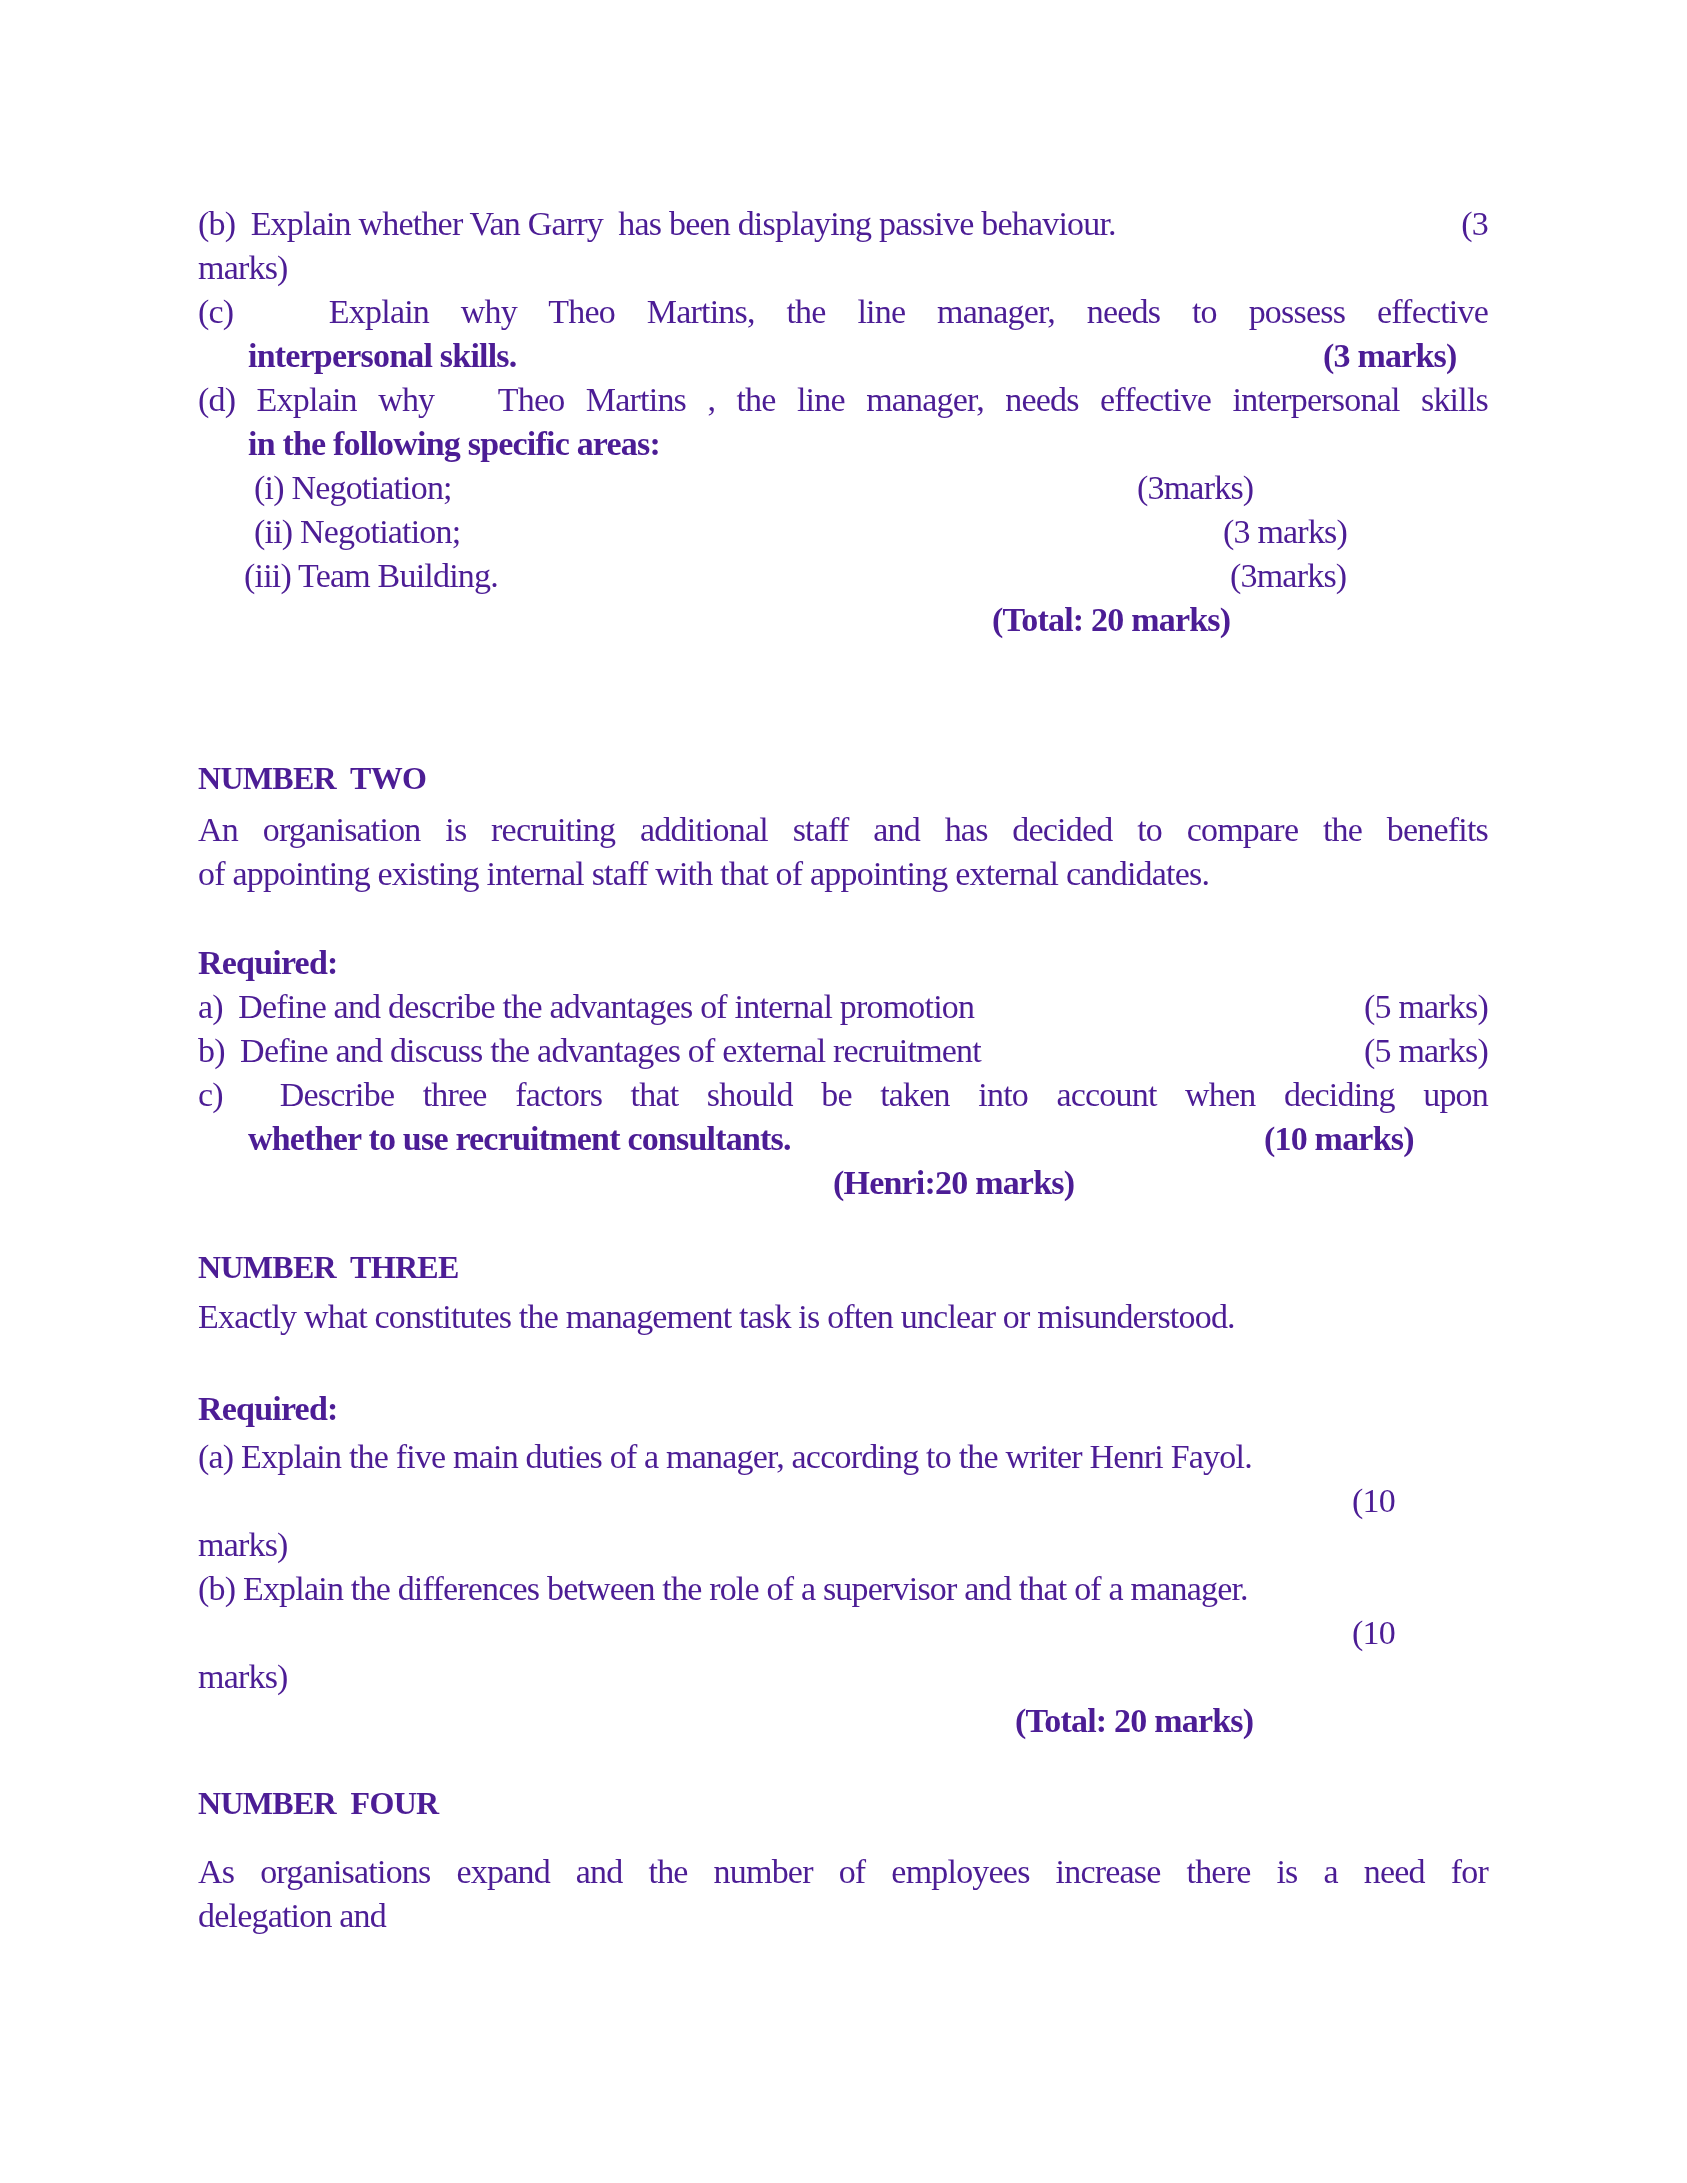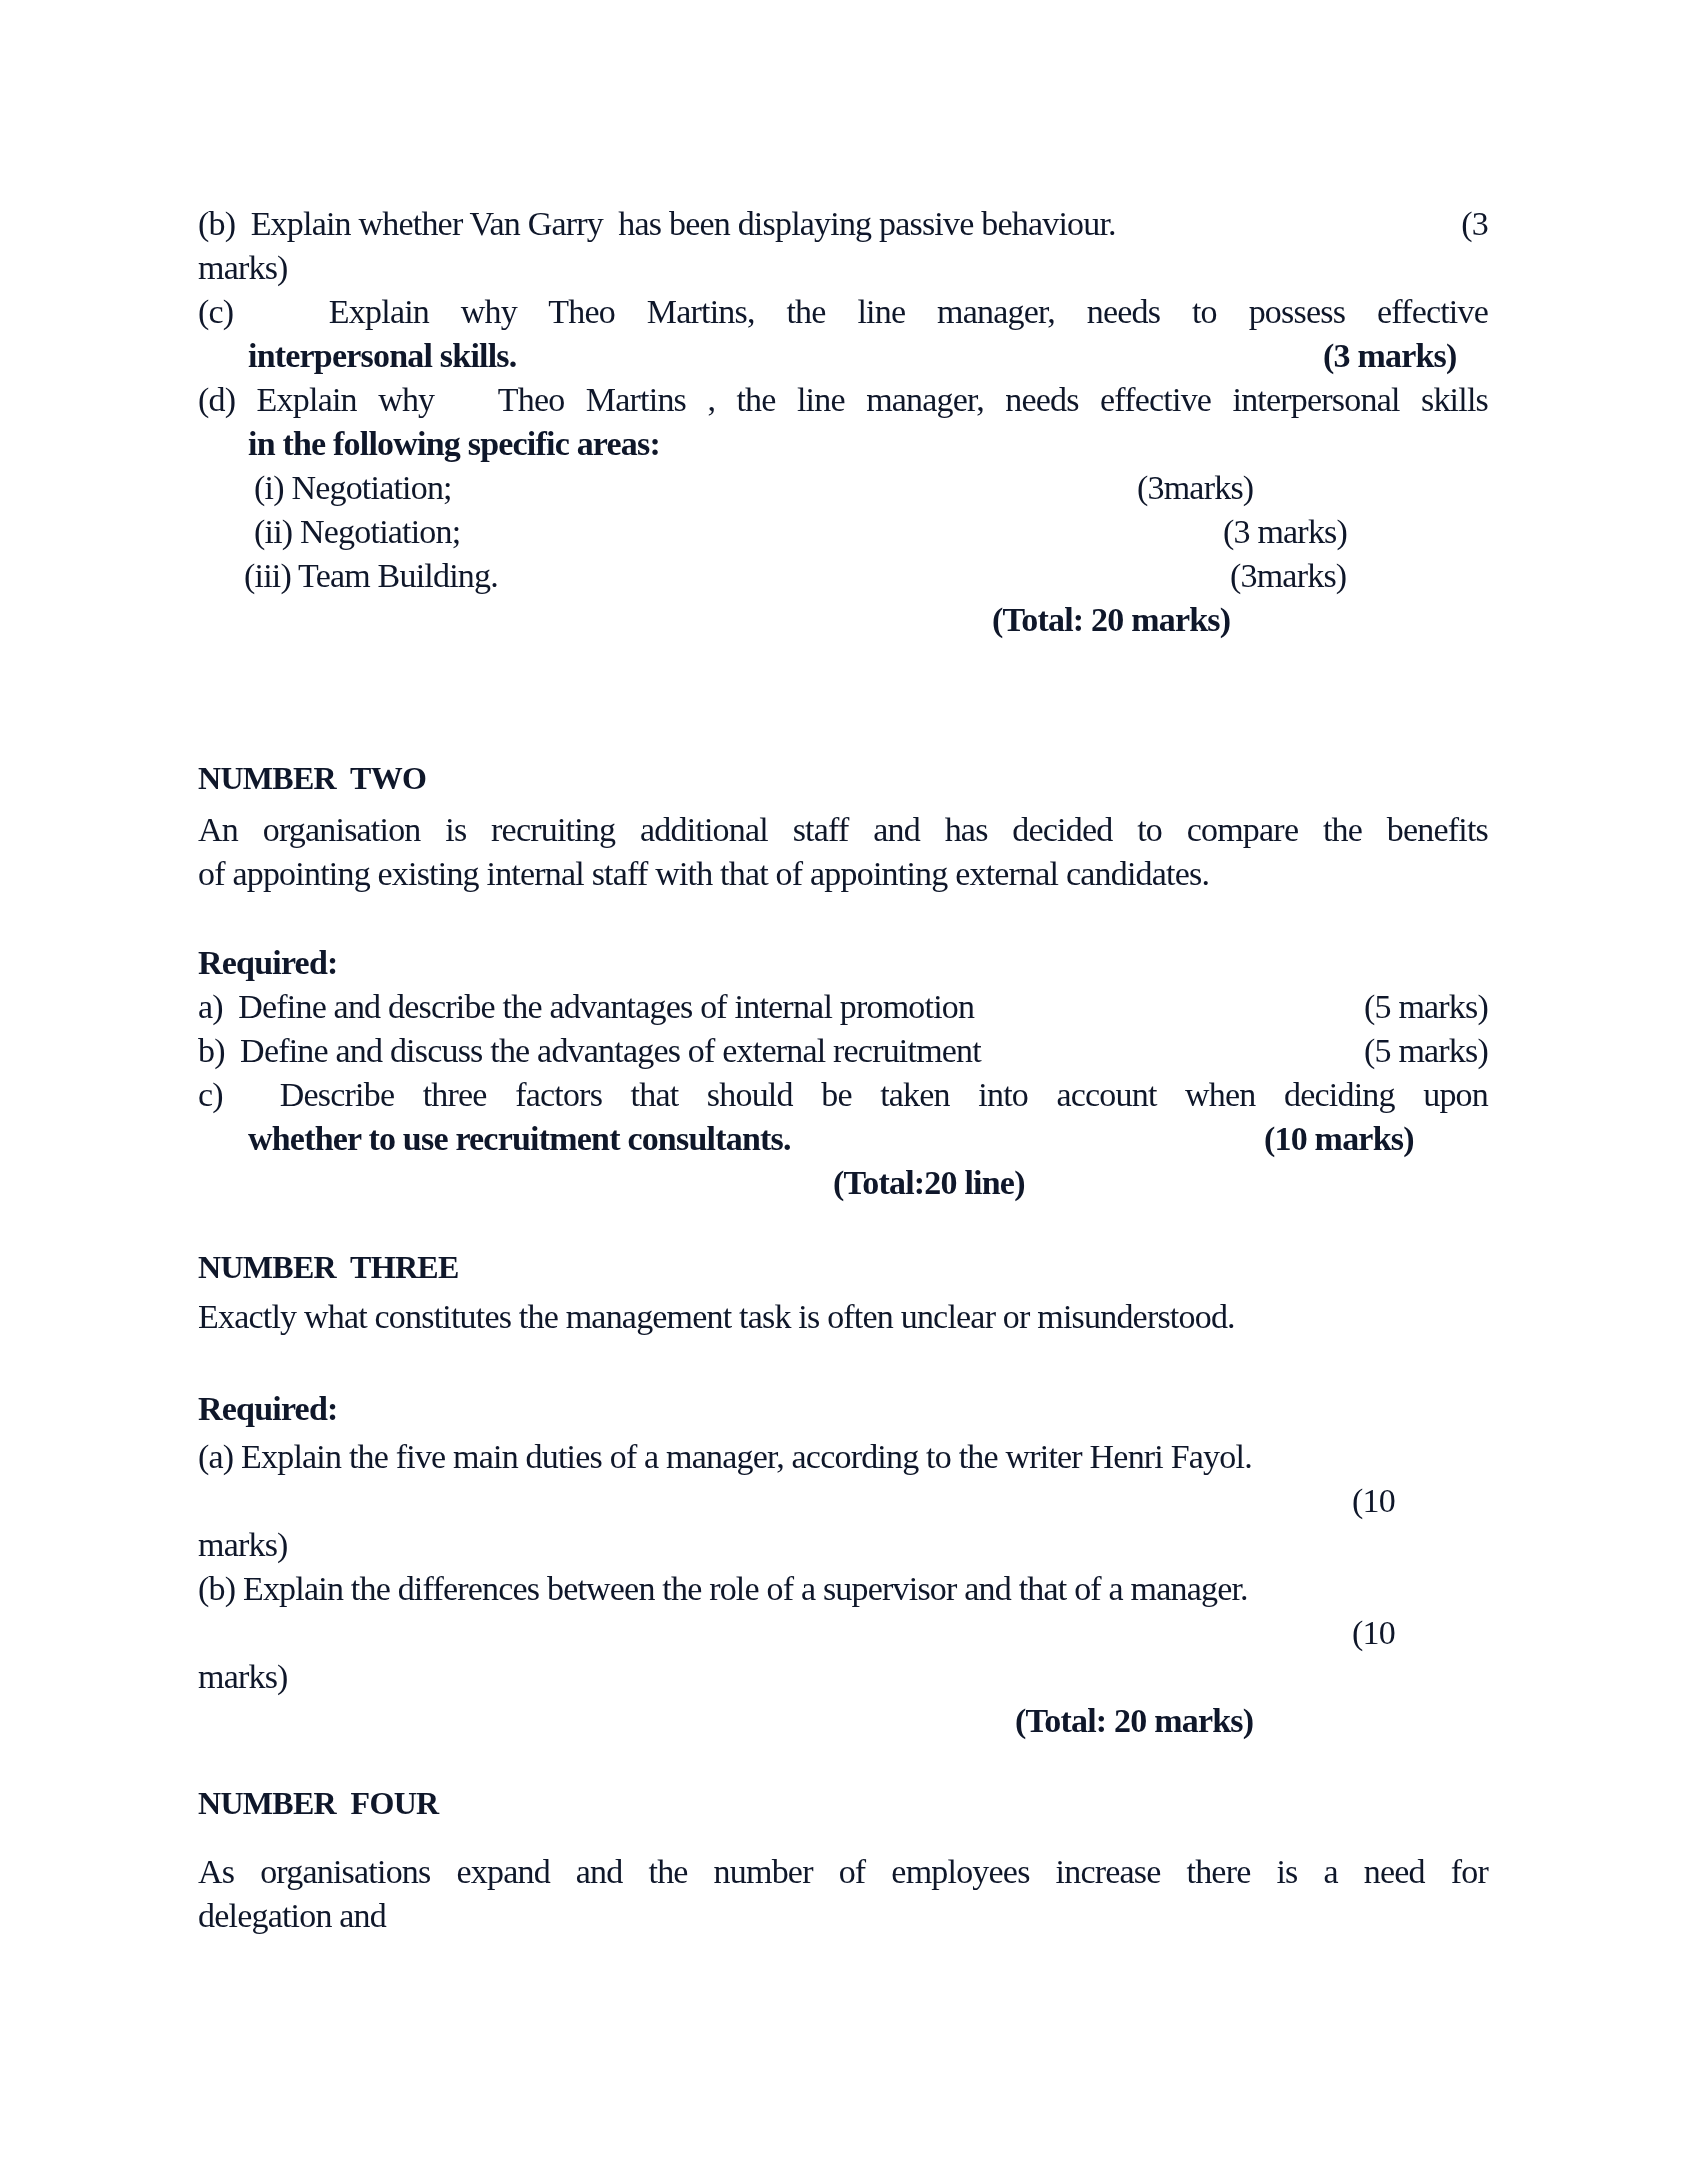--- a/index.html
+++ b/index.html
@@ -2,21 +2,21 @@
 <html style="font-size:10.6px"><head>
 <meta charset="utf-8">
 <style>
   html, body { margin: 0; padding: 0; background: #888; }
   .page {
     position: relative;
     width: 1687px;
     height: 2183px;
     background: #ffffff;
     font-family: "Liberation Serif", "DejaVu Serif", serif;
-    color: #0f172a;
+    color: #4c1d95;
     font-size: 34px;
     letter-spacing: -0.8px;
     overflow: hidden;
   }
   .content {
     position: absolute;
     left: 198px;
     top: 0;
     width: 1290px;
     height: 100%;
@@ -88,21 +88,21 @@
       </div>
       <div class="line flex">
         <span>b)&nbsp; Define and discuss the advantages of external recruitment</span>
         <span>(5 marks)</span>
       </div>
       <div class="line just">c)&nbsp; Describe three factors that should be taken into account when deciding upon</div>
       <div class="line rel ind75">
         <span>whether to use recruitment consultants.</span>
         <span class="abs" style="left:1066px">(10 marks)</span>
       </div>
-      <div class="line bold" style="padding-left:635px">(Total:20 line)</div>
+      <div class="line bold" style="padding-left:635px">(Henri:20 marks)</div>
     </div>
 
     <div class="blk heading" style="top:1241px">NUMBER&nbsp; THREE</div>
     <div class="blk" style="top:1295px">
       <div class="line">Exactly what constitutes the management task is often unclear or misunderstood.</div>
     </div>
     <div class="blk" style="top:1387px">
       <div class="line bold">Required:</div>
     </div>
     <div class="blk" style="top:1435px">

